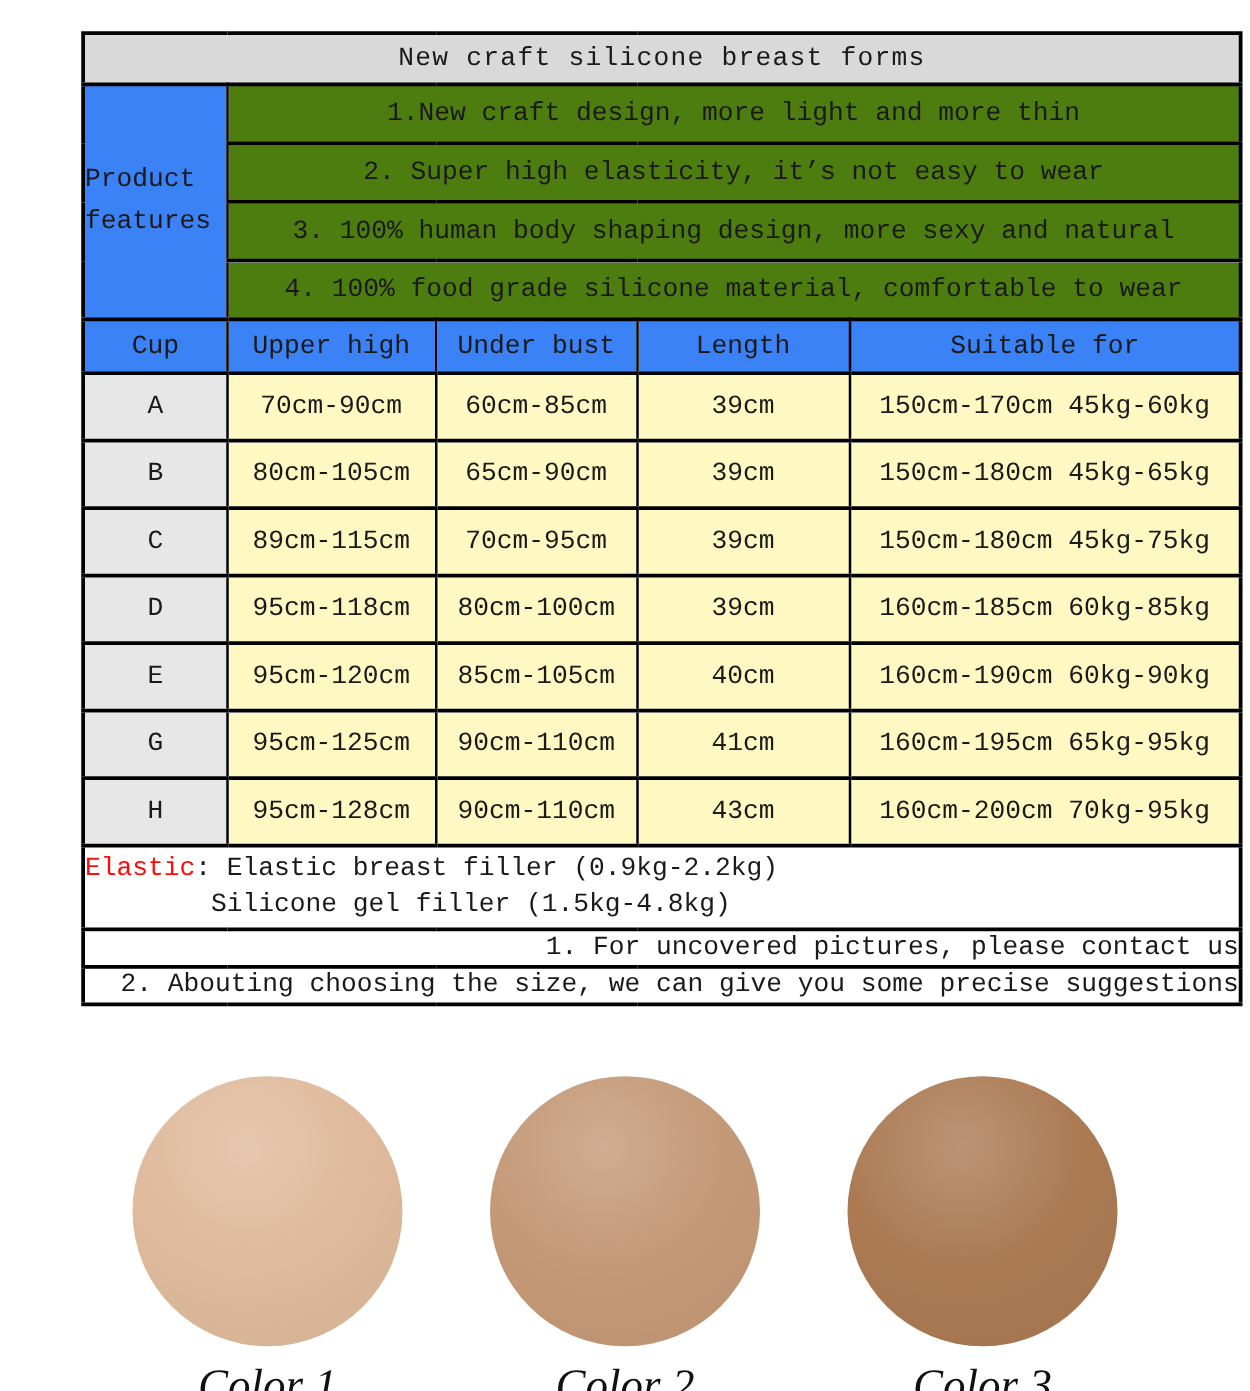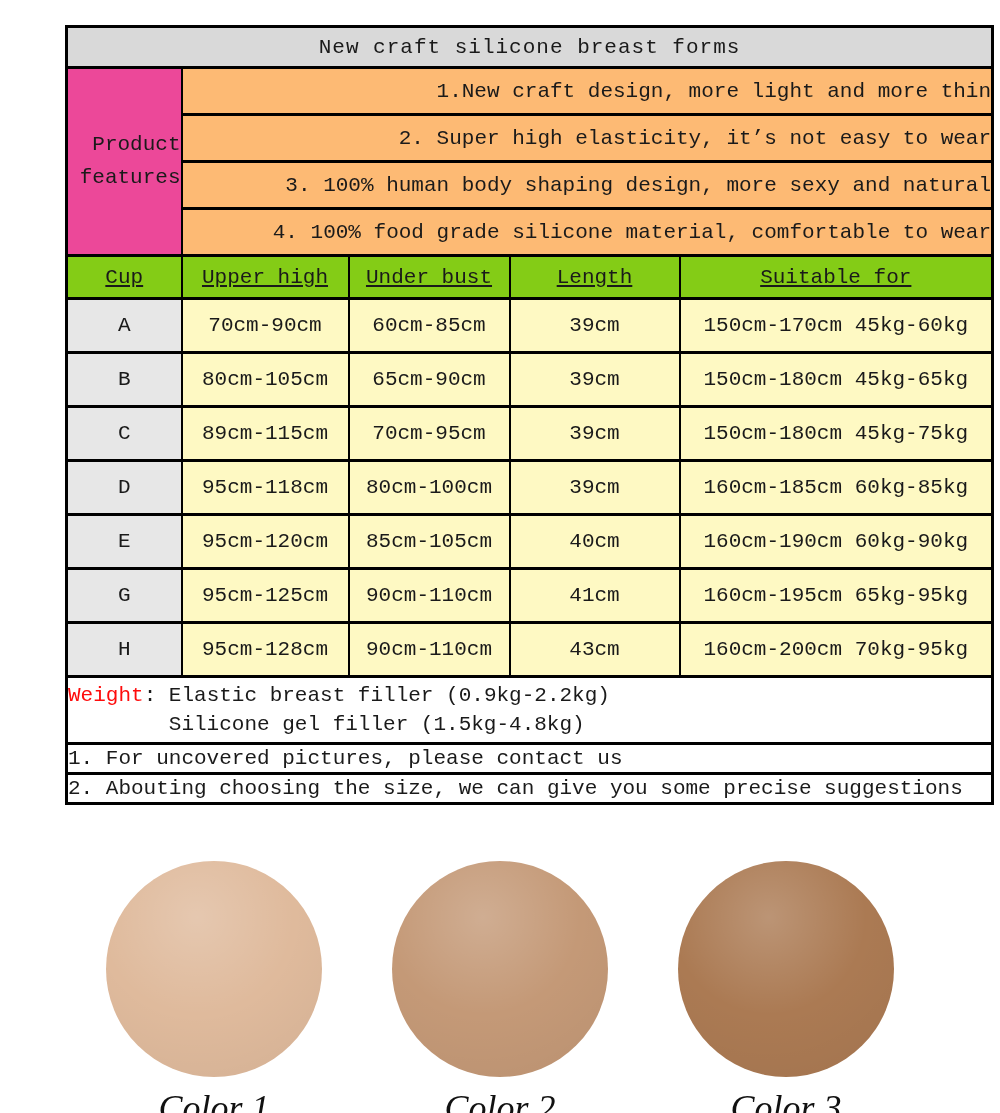--- a/index.html
+++ b/index.html
@@ -35,38 +35,37 @@
     overflow: hidden;
   }
   .title-cell {
     height: 38px;
     background: #d9d9d9;
     text-align: center;
     font-size: 26px;
     letter-spacing: 1px;
   }
   .feature-label-cell {
-    background: #ec4899;
-    text-align: right;
+    background: #3b82f6;
+    text-align: left;
     vertical-align: middle;
     font-size: 21px;
     line-height: 1.55;
     padding: 0 4px;
   }
   .feature-cell {
     height: 44px;
-    text-align: right;
+    text-align: center;
     padding-left: 8px;
-    background: #fdba74;
+    background: #4d7c0f;
   }
   .header-row th {
     height: 40px;
-    background: #84cc16;
-    text-align: center;
-    text-decoration: underline;
+    background: #3b82f6;
+    text-align: center;
   }
   .data-row td {
     height: 51px;
     text-align: center;
     background: #fef9c3;
   }
   .data-row td.cup-cell {
     background: #e7e7e7;
   }
   .weight-cell {
@@ -75,21 +74,21 @@
     line-height: 29px;
     text-align: left;
     vertical-align: middle;
   }
   .weight-line2 {
     padding-left: 8ch;
   }
   .note-cell {
     height: 27px;
     line-height: 27px;
-    text-align: left;
+    text-align: right;
     padding-left: 6px;
   }
   .swatches {
     margin-top: 56px;
     display: flex;
     justify-content: center;
     gap: 70px;
   }
   .swatch-block {
     width: 216px;
@@ -204,21 +203,21 @@
       <tr class="data-row">
         <td class="cup-cell">H</td>
         <td>95cm-128cm</td>
         <td>90cm-110cm</td>
         <td>43cm</td>
         <td>160cm-200cm 70kg-95kg</td>
       </tr>
 
       <tr>
         <td class="weight-cell" colspan="5">
-          <div><span style="color: rgb(254, 12, 12);">Weight</span><span>: Elastic breast filler (0.9kg-2.2kg)</span></div>
+          <div><span style="color: rgb(254, 12, 12);">Elastic</span><span>: Elastic breast filler (0.9kg-2.2kg)</span></div>
           <div class="weight-line2">Silicone gel filler (1.5kg-4.8kg)</div>
         </td>
       </tr>
 
       <tr>
         <td class="note-cell" colspan="5">1. For uncovered pictures, please contact us</td>
       </tr>
       <tr>
         <td class="note-cell" colspan="5">2. Abouting choosing the size, we can give you some precise suggestions</td>
       </tr>

